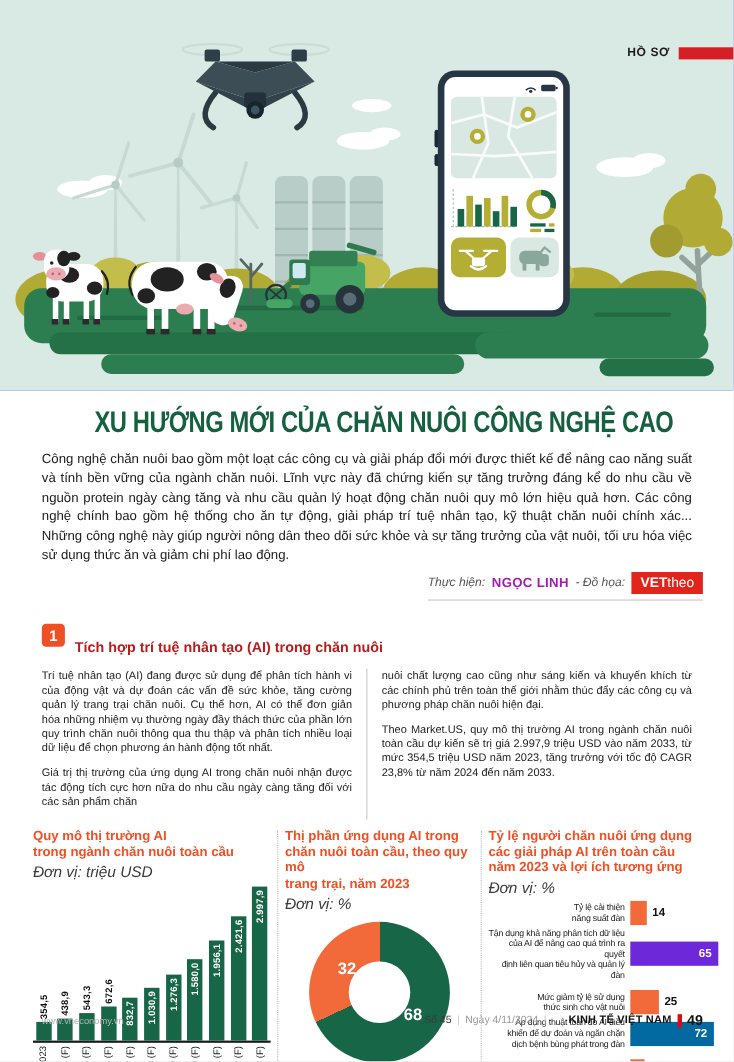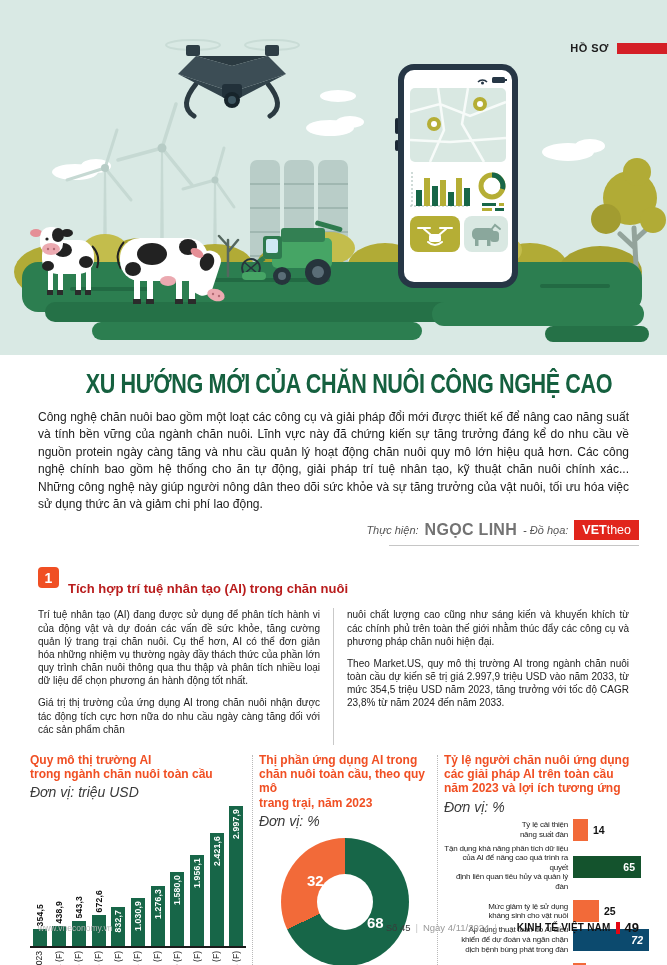--- a/index.html
+++ b/index.html
@@ -10,21 +10,21 @@
   .hero svg{display:block;}
   .tag{position:absolute;top:42px;right:0;display:flex;align-items:center;}
   .tag-text{font-size:11px;font-weight:bold;color:#1c1c1c;letter-spacing:.5px;}
   .tag-bar{width:50px;height:11px;background:#d41f26;margin-left:8px;}
   
   .title{margin:14px 20px 0;text-align:center;color:#15603f;font-size:27px;font-weight:bold;white-space:nowrap;}
   .title span{display:inline-block;transform:scaleX(.8);transform-origin:center;letter-spacing:-.5px;}
   .intro{margin:9px 38px 0;font-size:12px;line-height:1.45;text-align:justify;color:#1b1b1b;}
   .byline{margin:7px 28px 0;display:flex;justify-content:flex-end;align-items:center;gap:6px;font-size:11px;}
   .byline .made,.byline .gfx{font-style:italic;color:#555;}
-  .byline .author{font-weight:bold;color:#737373;font-size:16px;letter-spacing:.3px;}
+  .byline .author{font-weight:bold;color:#a21caf;font-size:12px;letter-spacing:.3px;}
   .vet{background:#e1251c;color:#fff;padding:3px 8px;font-size:12.5px;}
   .vet b{font-weight:bold;}
   .byline-rule{width:250px;border-bottom:1.5px solid #c6c6c6;margin:5px 28px 0 auto;}
   
   .section-head{margin:13px 38px 0;display:flex;align-items:center;gap:9px;}
   .num{width:21px;height:21px;background:#f04f23;color:#fff;font-weight:bold;font-size:14px;
        display:flex;align-items:center;justify-content:center;border-radius:4px;flex:none;}
   .heading{color:#b91c1c;font-weight:bold;font-size:13px;margin-top:22px;}
   
   .columns{margin:12px 38px 0;display:flex;}
@@ -461,39 +461,39 @@
             <div class="rbarzone">
               <div class="hbar" style="width: 15px; background: rgb(242, 106, 57);"></div>
               <span class="hval outside">14</span>
             </div>
           </div>
           <div class="hrow">
             <div class="rlabel">Tận dụng khả năng phân tích dữ liệu
 của AI để nâng cao quá trình ra quyết
 định liên quan tiêu hủy và quản lý đàn</div>
             <div class="rbarzone">
-              <div class="hbar" style="width: 68px; background: #14532d;">
+              <div class="hbar" style="width: 80px; background: #6d28d9;">
                 <span class="hval inside">65</span>
               </div>
             </div>
           </div>
           <div class="hrow gap">
             <div class="rlabel">Mức giảm tỷ lệ sử dụng
-kháng sinh cho vật nuôi</div>
+thức sinh cho vật nuôi</div>
             <div class="rbarzone">
               <div class="hbar" style="width: 26px; background: rgb(242, 106, 57);"></div>
               <span class="hval outside">25</span>
             </div>
           </div>
           <div class="hrow">
             <div class="rlabel">Áp dụng thuật toán do AI điều
 khiển để dự đoán và ngăn chặn
 dịch bệnh bùng phát trong đàn</div>
             <div class="rbarzone">
-              <div class="hbar" style="width: 76px; background: #0c4a6e; font-style: italic;">
+              <div class="hbar" style="width: 76px; background: #0369a1;">
                 <span class="hval inside">72</span>
               </div>
             </div>
           </div>
           <div class="hrow gap">
             <div class="rlabel">Mức tăng tỷ lệ
 sử dụng đồng cỏ</div>
             <div class="rbarzone">
               <div class="hbar" style="width: 13px; background: rgb(242, 106, 57);"></div>
               <span class="hval outside">12</span>

